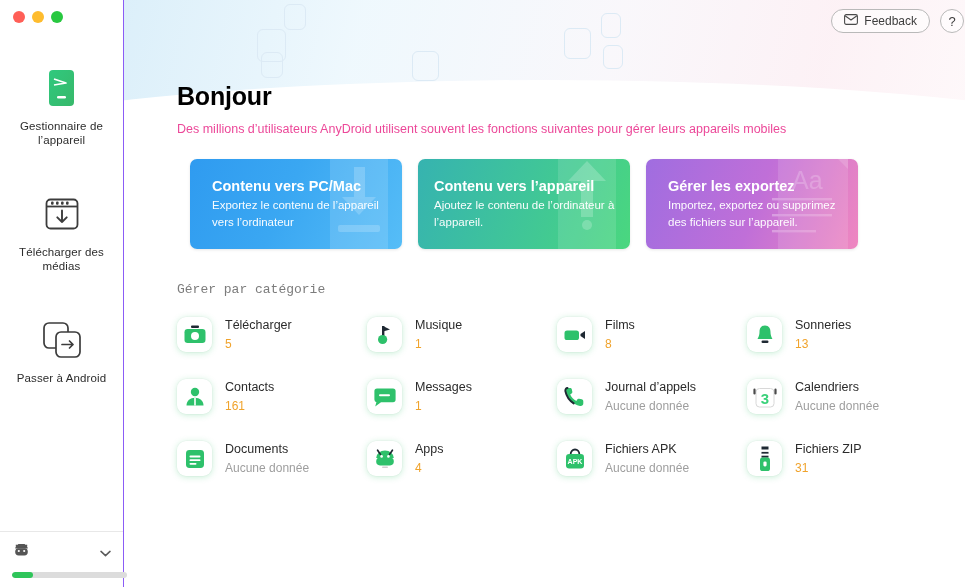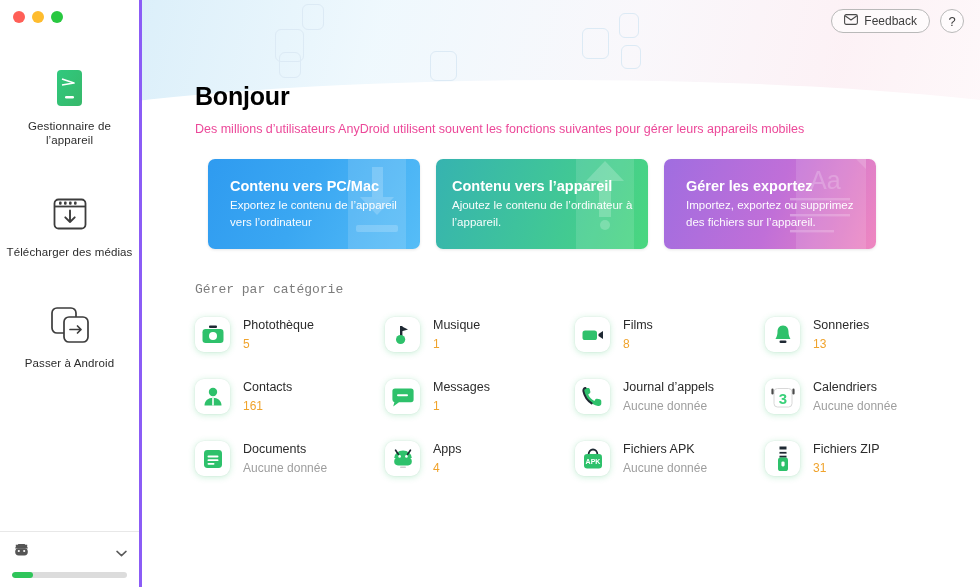--- a/index.html
+++ b/index.html
@@ -7,23 +7,23 @@
     width: 980px; height: 587px;
     font-family: "Liberation Sans", sans-serif;
     background: #ffffff;
     overflow: hidden;
     position: relative;
   }
   .app { width: 980px; height: 587px; display: flex; position: relative; background: #fff; }
 
   
   .sidebar {
-    width: 142px; height: 587px;
+    width: 124px; height: 587px;
     background: #ffffff;
-    border-right: 3px solid #8b5cf6;
+    border-right: 1px solid #8b5cf6;
     display: flex; flex-direction: column;
     position: relative; z-index: 5;
   }
   .traffic {
     display: flex; gap: 7px;
     padding: 11px 0 0 13px;
     height: 32px;
   }
   .dot { width: 12px; height: 12px; border-radius: 50%; }
   .dot.red { background: #ff5f57; }
@@ -286,21 +286,21 @@
       <div class="cat-grid" id="cat-grid">
           <div class="cat-item">
             <div class="cat-icon">
               <svg width="24" height="24" viewBox="0 0 24 24">
                 <rect x="8" y="2.5" width="8" height="2.6" rx="1" fill="#1f2933"></rect>
                 <rect x="1.5" y="6" width="21" height="14" rx="3.2" fill="#2ec16b"></rect>
                 <circle cx="12" cy="13" r="4" fill="#fff"></circle>
               </svg>
             </div>
             <div class="cat-text">
-              <div class="cat-name">Photothèque</div>
+              <div class="cat-name">Télécharger</div>
               <div class="cat-count">5</div>
             </div>
           </div>
           <div class="cat-item">
             <div class="cat-icon">
               <svg width="24" height="24" viewBox="0 0 24 24">
                 <path d="M10 3 L17 6.5 L10 8.5 Z" fill="#1f2933"></path>
                 <rect x="9" y="3" width="2.4" height="12" fill="#1f2933"></rect>
                 <circle cx="9.6" cy="16.5" r="4.6" fill="#2ec16b"></circle>
               </svg>

